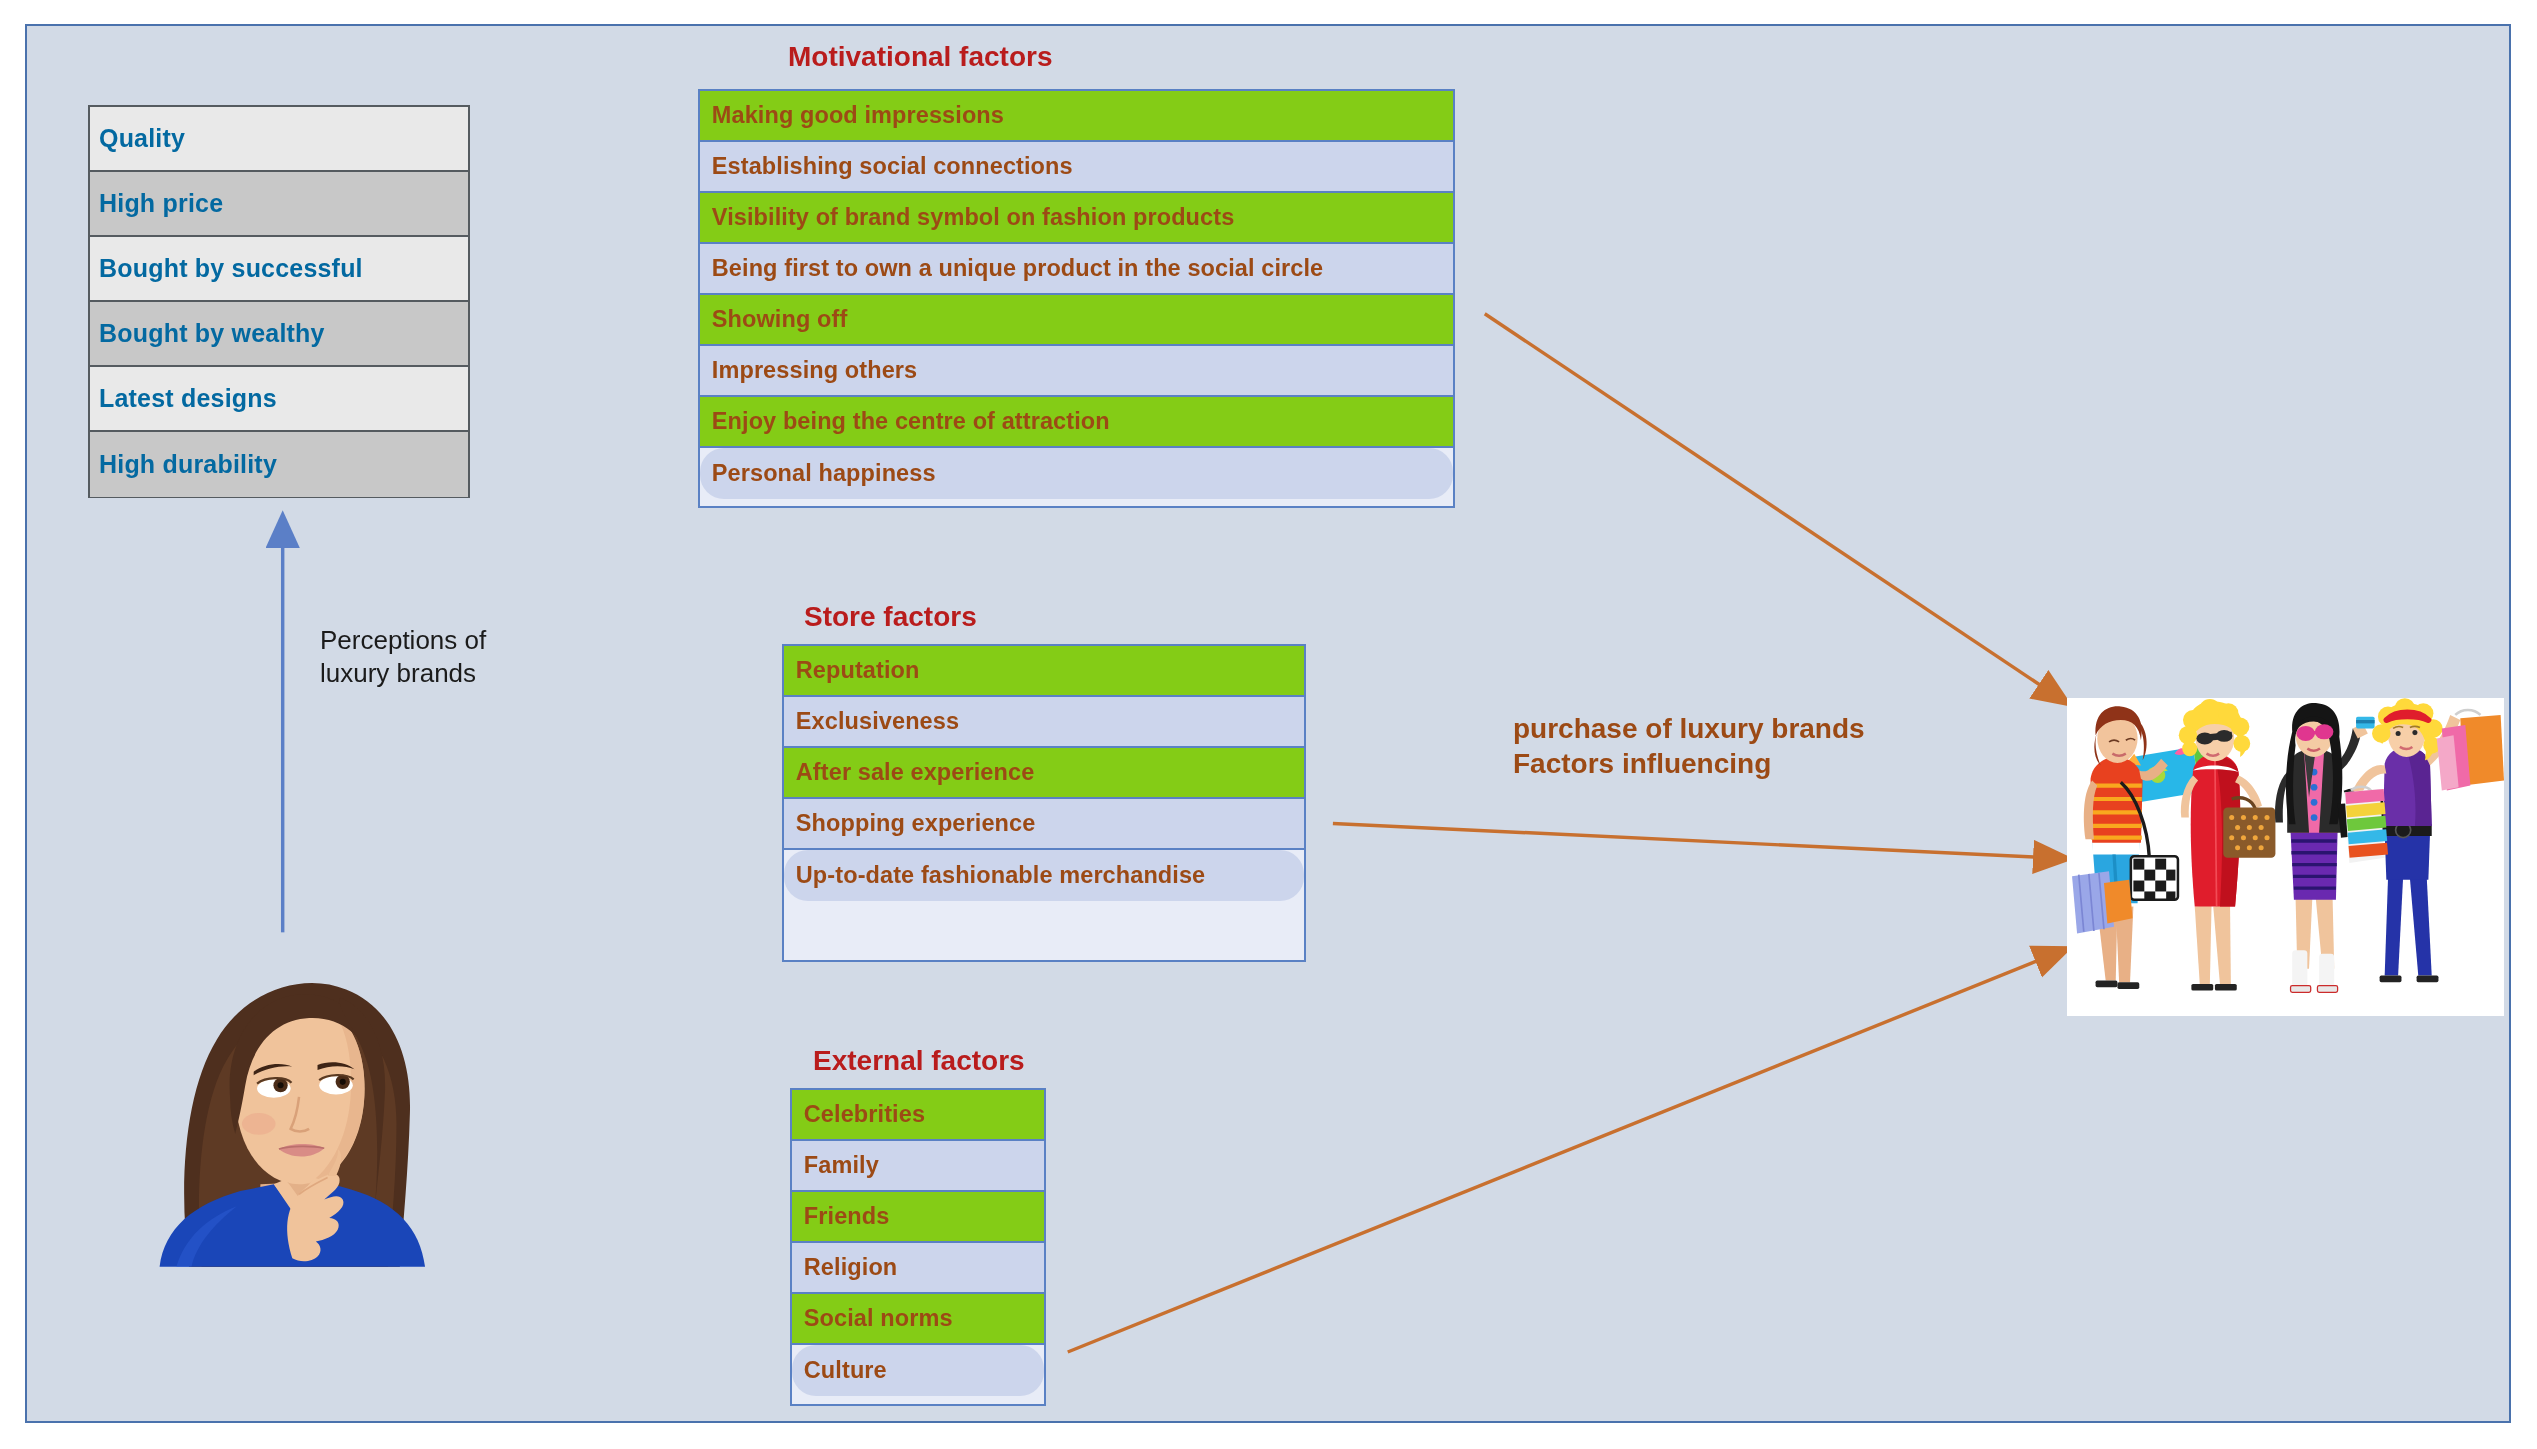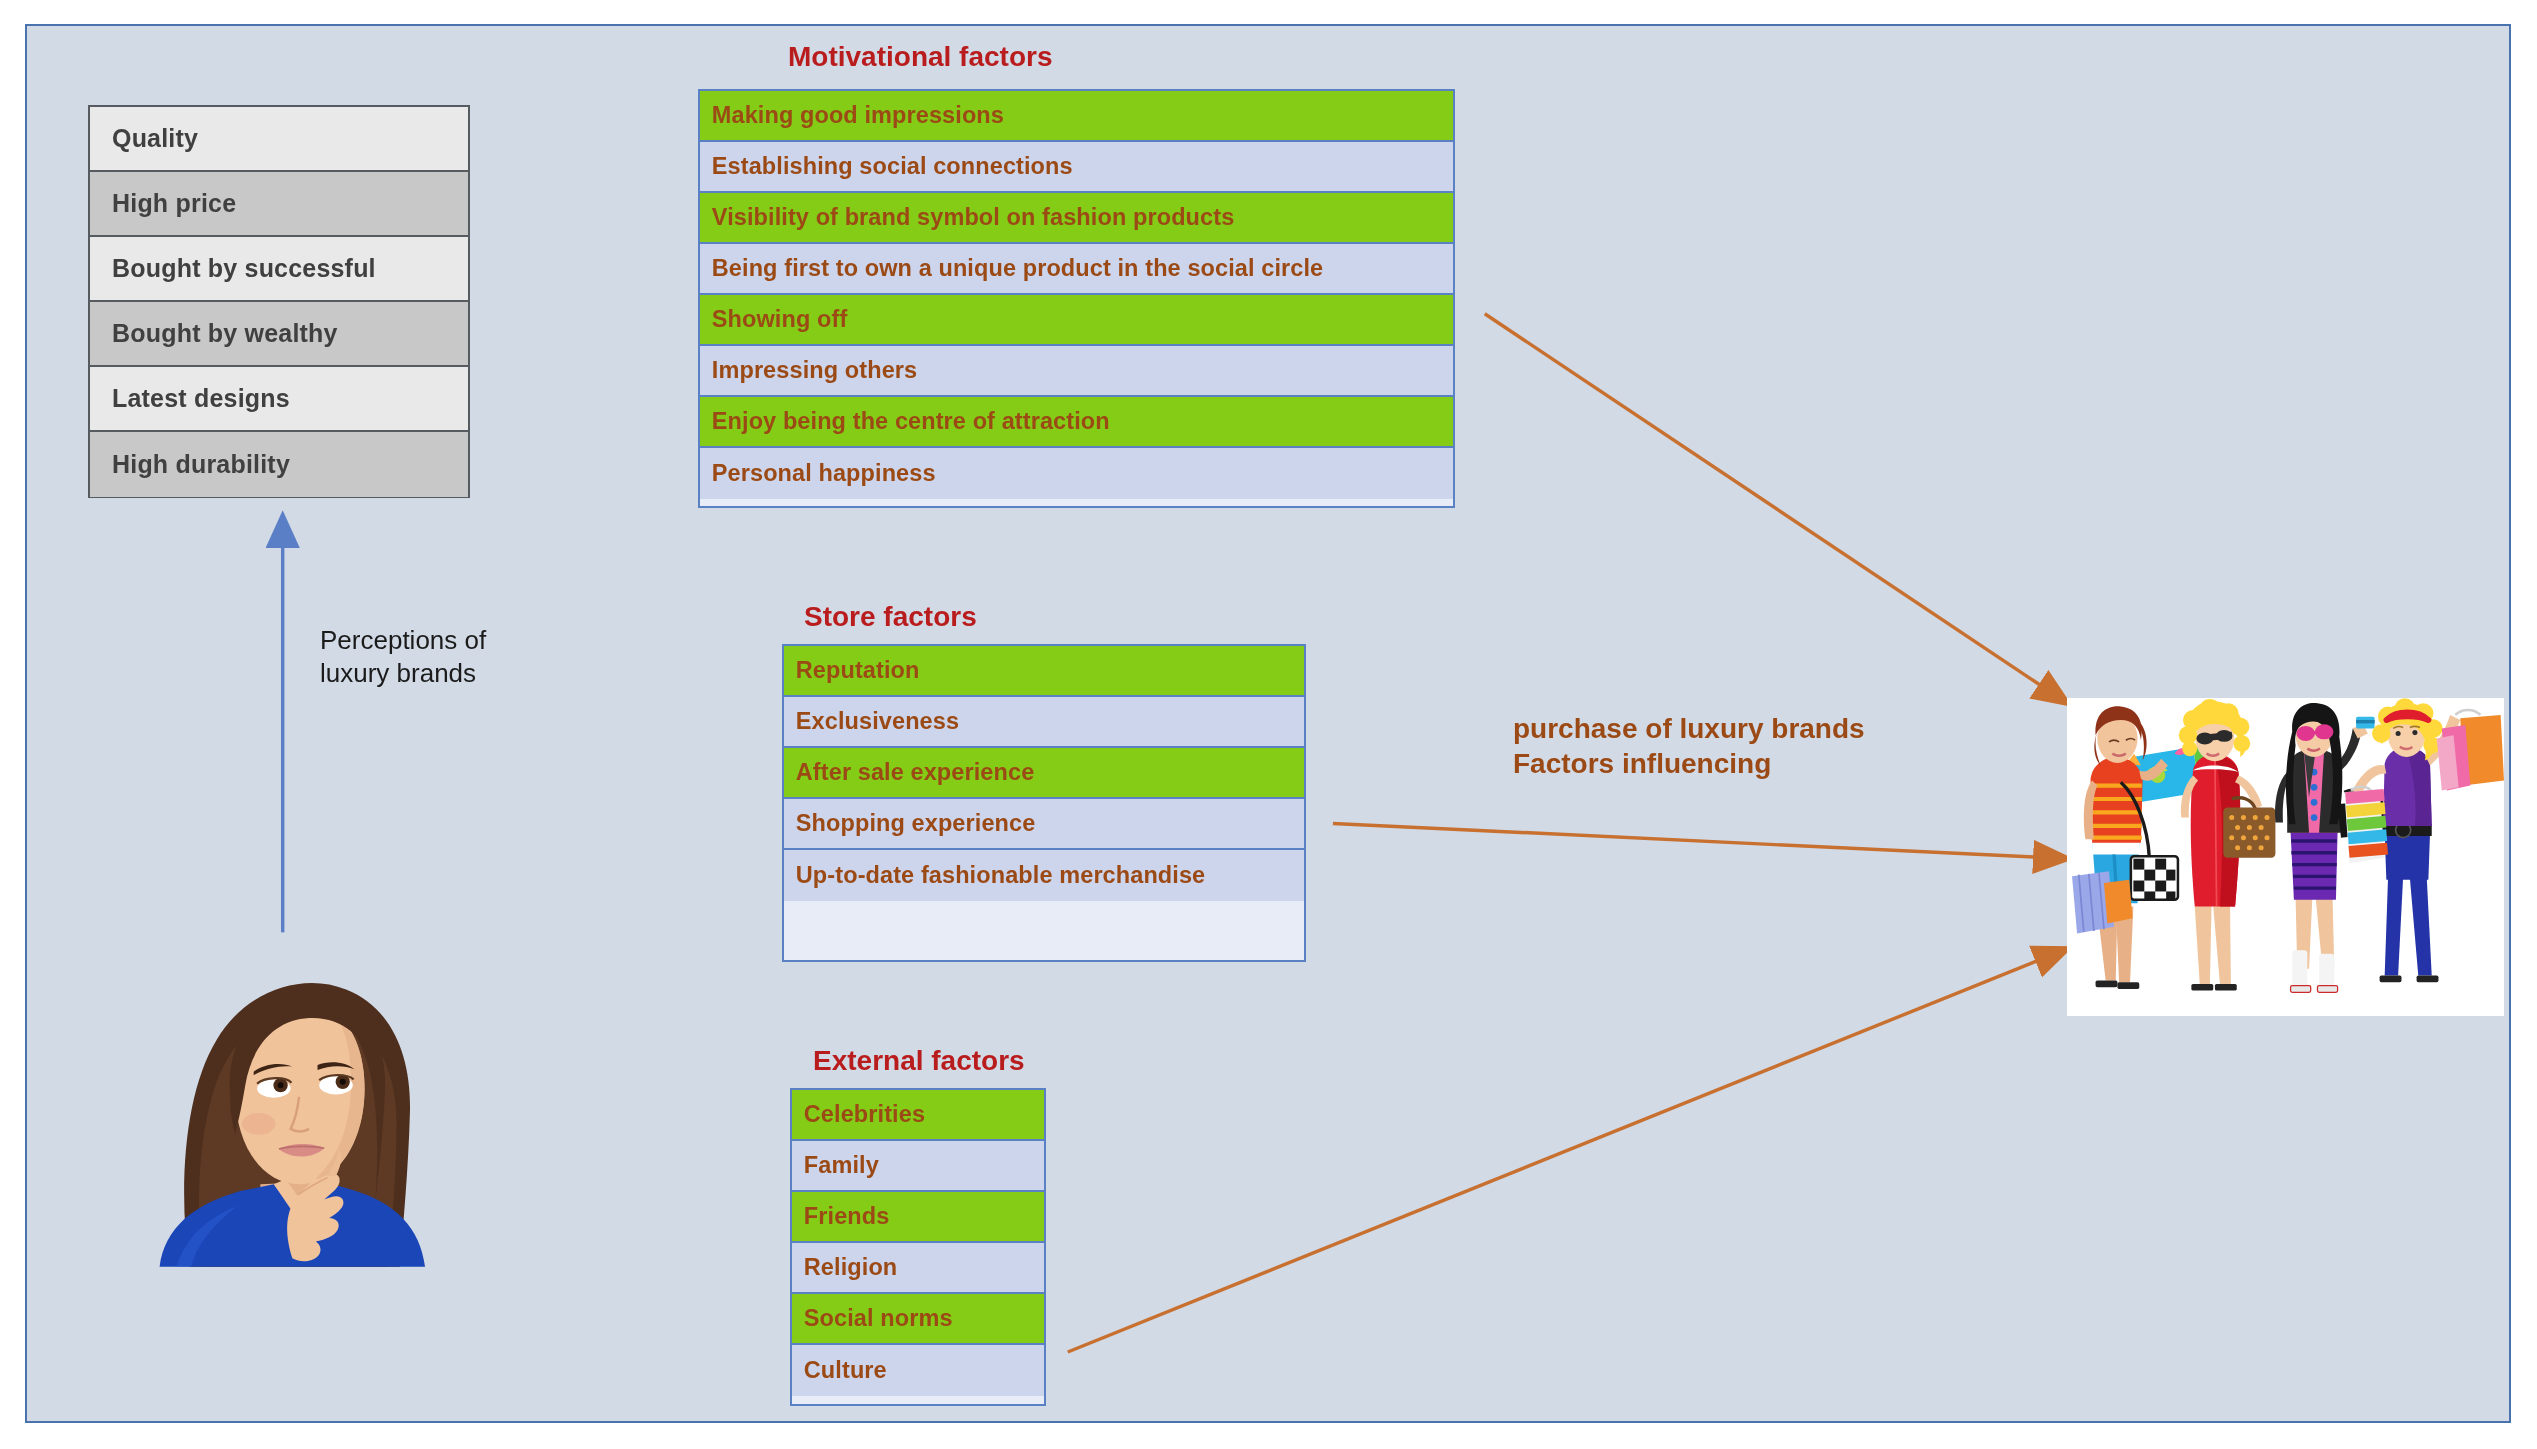--- a/index.html
+++ b/index.html
@@ -15,30 +15,30 @@
   }
 
   
   .tbl{position:absolute;box-sizing:border-box;}
   .row{box-sizing:border-box;display:flex;align-items:center;}
 
   
   #perceptions{left:61px;top:79px;width:382px;height:393px;
     border:2.5px solid #555b60;background:#e7e7e7;}
   #perceptions .row{height:65px;border-bottom:2.5px solid #555b60;
-    padding-left:22px;font-size:25px;font-weight:bold;color:#404040;letter-spacing:0.2px;}
+    padding-left:9px;font-size:25px;font-weight:bold;color:#0369a1;letter-spacing:0.2px;}
   #perceptions .row:last-child{border-bottom:none;}
   #perceptions .row.alt{background:#c8c8c8;}
   #perceptions .row.plain{background:#e9e9e9;}
 
   
   .bluetbl{border:2.5px solid #5a81c4;background:#e8ecf7;}
   .bluetbl .row{border-bottom:2.5px solid #5a81c4;
     font-weight:bold;color:#9c4a15;letter-spacing:0.1px;}
-  .bluetbl .row:last-child{border-bottom:none;}
+  .bluetbl .row:last-child{border-bottom:none;border-radius:24px;}
   .bluetbl .row.alt{background:#ccd5ec;}
   .bluetbl .row.plain{background:#84cc16;}
 
   #motivational{left:671px;top:63px;width:757px;height:419px;}
   #motivational .row{height:51px;padding-left:11.8px;font-size:23.5px;}
 
   #store{left:755px;top:618px;width:524px;height:318px;}
   #store .row{height:51px;padding-left:11.8px;font-size:23.5px;}
 
   #external{left:763px;top:1062px;width:256px;height:318px;}

